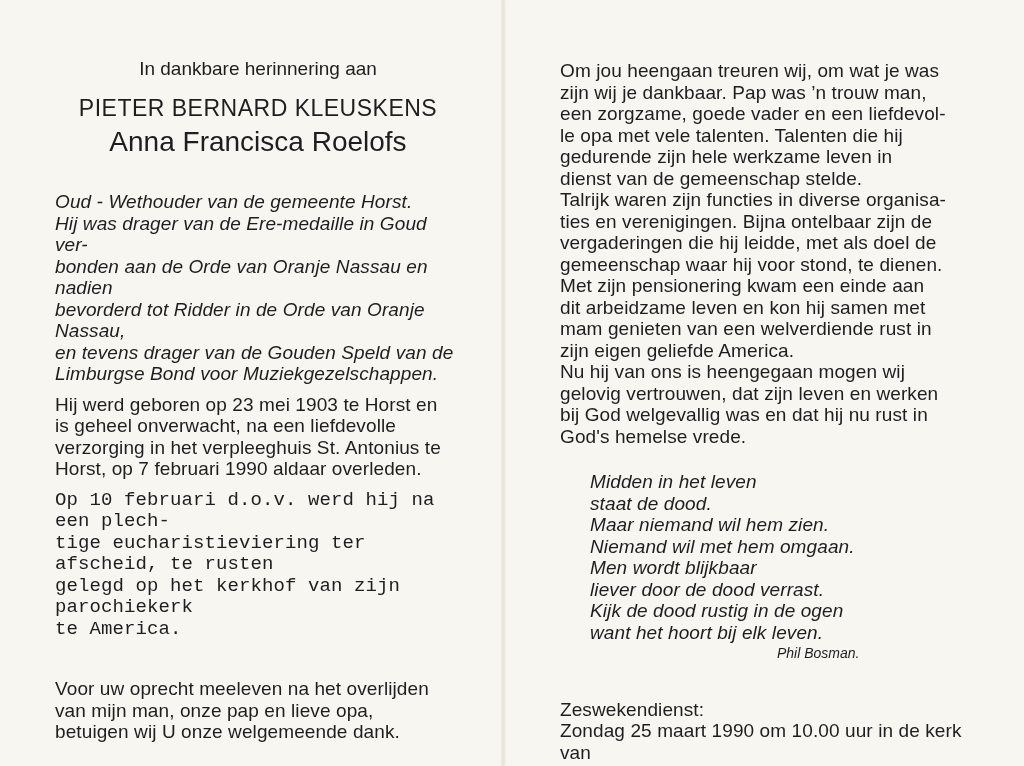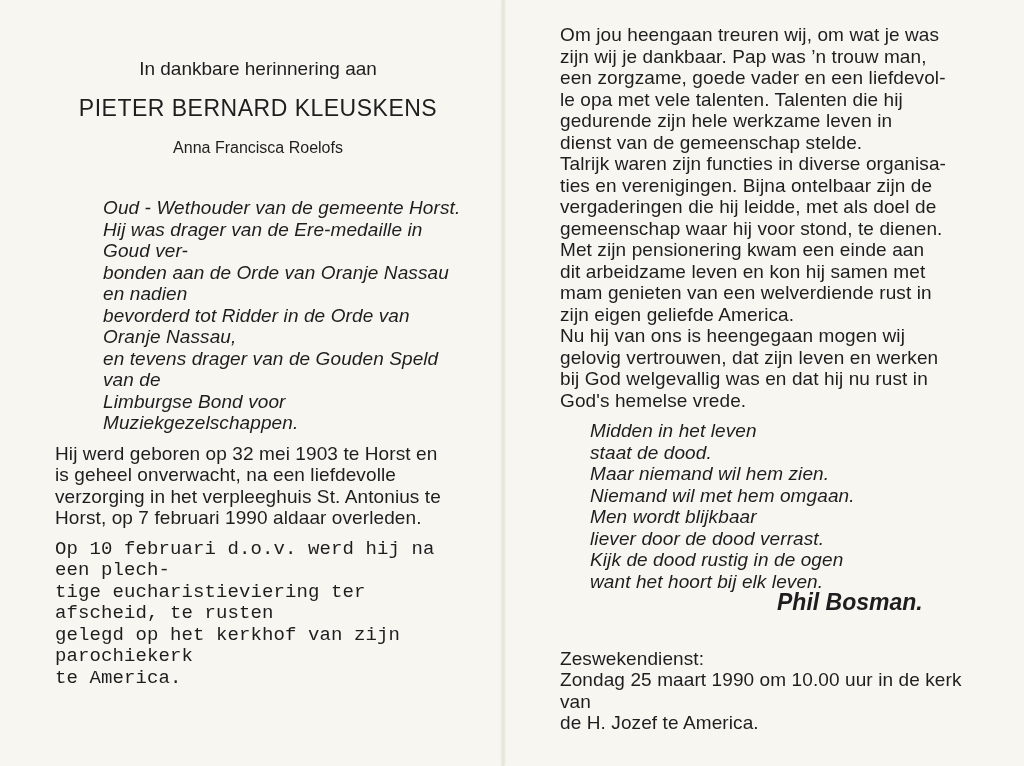--- a/index.html
+++ b/index.html
@@ -51,62 +51,60 @@
     line-height: 30px;
     font-weight: 400;
     letter-spacing: 0.5px;
   }
   .relation {
     margin: 17px 0 0 0;
     font-size: 19px;
     line-height: 22px;
   }
   .spouse {
-    margin: 13px 0 0 0;
-    font-size: 16px;
+    margin: 7px 0 0 0;
+    font-size: 28px;
     line-height: 24px;
     font-weight: 400;
   }
   .para {
     margin: 0;
     font-size: 19px;
     line-height: 21.5px;
     white-space: pre-line;
     letter-spacing: 0.1px;
   }
   .italic {
     font-style: italic;
   }
   .honors {
     margin-top: 37px;
-    margin-left: 48px;
   }
   .birth {
     margin-top: 9px;
   }
   .funeral {
     margin-top: 10px;
     font-family: Liberation Mono, monospace;
   }
   .thanks {
     margin-top: 38px;
   }
   .memorial {
-    padding-top: 24px;
+    padding-top: 60px;
   }
   .poem {
-    margin-top: 9px;
+    margin-top: 24px;
     margin-left: 30px;
   }
   .poem-author {
     margin: 0;
     padding-left: 187px;
-    font-size: 23px;
+    font-size: 14px;
     line-height: 21.5px;
-    font-weight: bold;
   }
   .service {
     margin-top: 34px;
   }
 </style>
 </head>
 <body>
 
 <div class="card">
 
@@ -119,30 +117,33 @@
       <h2 class="spouse">Anna Francisca Roelofs</h2>
     </header>
 
     <p class="para italic honors">Oud - Wethouder van de gemeente Horst.
 Hij was drager van de Ere-medaille in Goud ver-
 bonden aan de Orde van Oranje Nassau en nadien
 bevorderd tot Ridder in de Orde van Oranje Nassau,
 en tevens drager van de Gouden Speld van de
 Limburgse Bond voor Muziekgezelschappen.</p>
 
-    <p class="para birth">Hij werd geboren op 32 mei 1903 te Horst en
+    <p class="para birth">Hij werd geboren op 23 mei 1903 te Horst en
 is geheel onverwacht, na een liefdevolle
 verzorging in het verpleeghuis St. Antonius te
 Horst, op 7 februari 1990 aldaar overleden.</p>
 
     <p class="para funeral">Op 10 februari d.o.v. werd hij na een plech-
 tige eucharistieviering ter afscheid, te rusten
 gelegd op het kerkhof van zijn parochiekerk
 te America.</p>
 
+    <p class="para thanks">Voor uw oprecht meeleven na het overlijden
+van mijn man, onze pap en lieve opa,
+betuigen wij U onze welgemeende dank.</p>
 
   </section>
 
   <section class="page right">
     <p class="para memorial">Om jou heengaan treuren wij, om wat je was
 zijn wij je dankbaar. Pap was ’n trouw man,
 een zorgzame, goede vader en een liefdevol-
 le opa met vele talenten. Talenten die hij
 gedurende zijn hele werkzame leven in
 dienst van de gemeenschap stelde.

